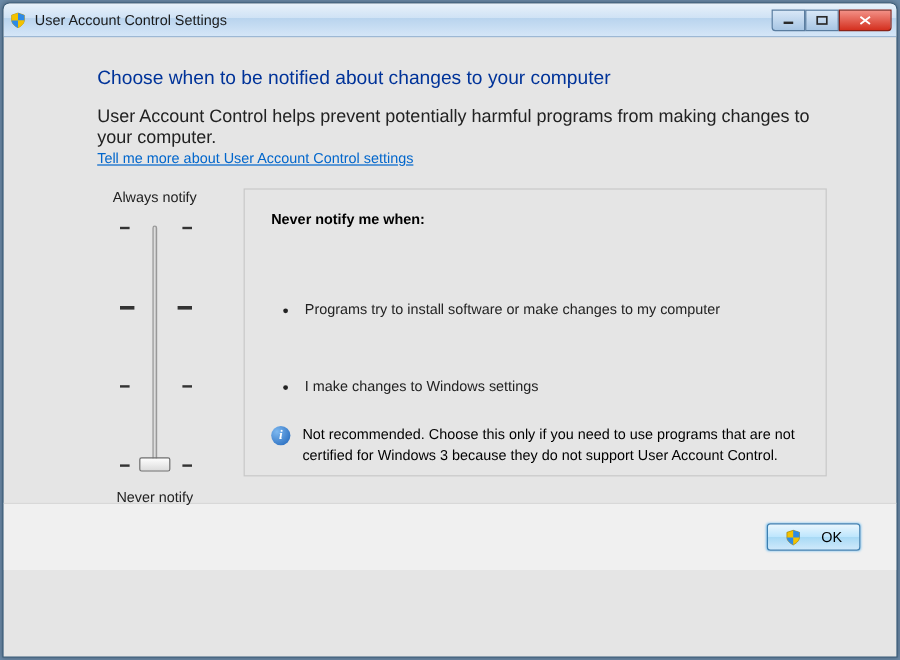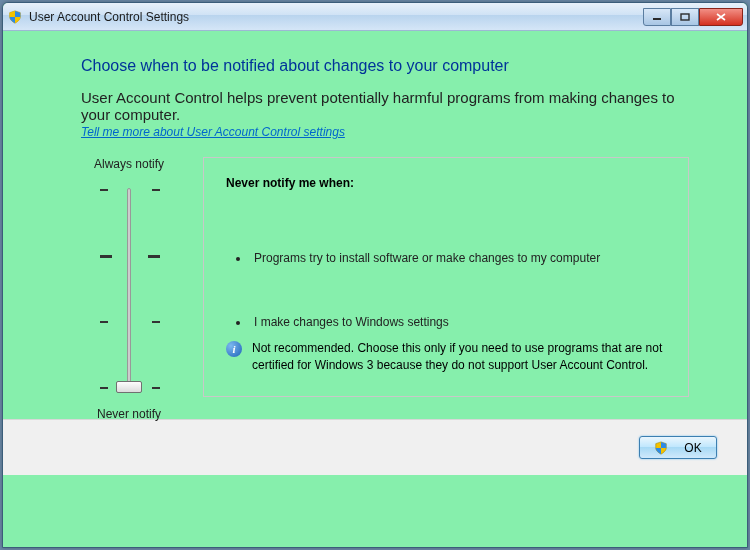--- a/index.html
+++ b/index.html
@@ -8,21 +8,21 @@
       font-size: 12px;
       background: #6b8aa8;
       width: 750px;
       height: 550px;
       overflow: hidden;
     }
     .window {
       width: 746px;
       height: 546px;
       margin: 2px;
-      background: #86efac;
+      background: #e5e5e5;
       border: 1px solid #3b5d7a;
       border-radius: 6px 6px 0 0;
       overflow: hidden;
       box-shadow: 0 0 4px rgba(0,0,0,0.3);
     }
     .titlebar {
       height: 28px;
       background: linear-gradient(to bottom, #e8f1fa 0%, #cfe2f5 45%, #b9d4ee 46%, #d5e6f7 100%);
       border-bottom: 1px solid #9db8d4;
       display: flex;
@@ -78,21 +78,20 @@
     .desc {
       font-size: 15px;
       color: #222;
       margin-bottom: 2px;
     }
     .link {
       color: #0066cc;
       text-decoration: underline;
       cursor: pointer;
       font-size: 12px;
-      font-style: italic;
     }
     .body-row {
       display: flex;
       margin-top: 18px;
       gap: 26px;
     }
     .slider-col {
       width: 96px;
       display: flex;
       flex-direction: column;
@@ -145,21 +144,21 @@
       width: 26px;
       height: 12px;
       background: linear-gradient(to bottom, #fdfdfd, #dcdcdc);
       border: 1px solid #707070;
       border-radius: 2px;
       cursor: pointer;
     }
     .info-box {
       flex: 1;
       border: 1px solid #c8c8c8;
-      padding: 18px 20px 22px 22px;
+      padding: 18px 20px 8px 22px;
       height: 240px;
       display: flex;
       flex-direction: column;
     }
     .info-title {
       font-weight: bold;
       font-size: 12px;
       margin-bottom: 12px;
     }
     .bullets {

